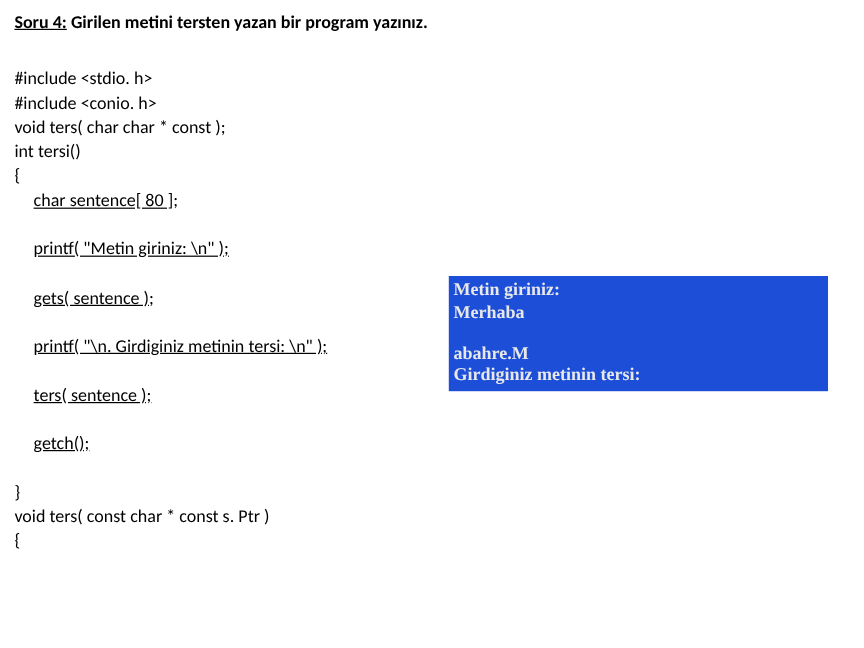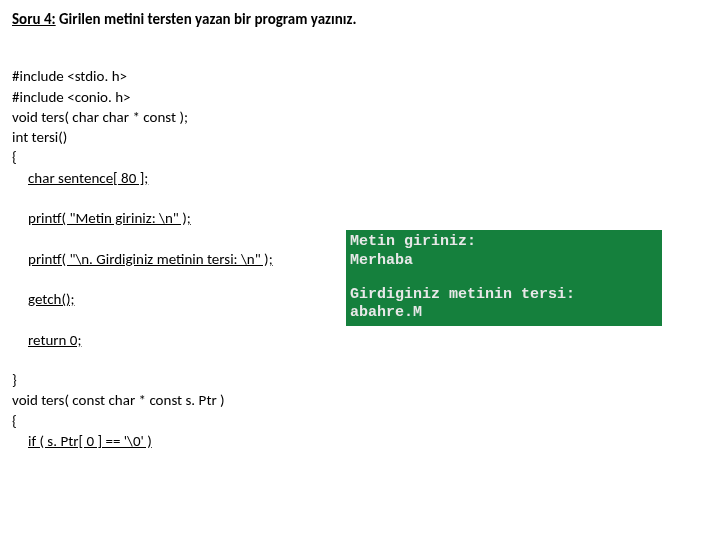--- a/index.html
+++ b/index.html
@@ -8,40 +8,40 @@
     height: 540px;
     background: #ffffff;
     font-family: Calibri, Arial, sans-serif;
     font-size: 15px;
     color: #000;
     position: relative;
     padding: 10px 12px;
   }
   .title-row {
     font-weight: bold;
-    margin-bottom: 18px;
+    margin-bottom: 8px;
   }
   .title-label {
     text-decoration: underline;
   }
   .code-block {
     font-family: Calibri, Arial, sans-serif;
     font-size: 15px;
     line-height: 1.35;
     white-space: pre;
   }
   .indent1 { padding-left: 16px; display: block; text-decoration: underline; }
   .console {
     position: absolute;
-    left: 346px;
+    left: 374px;
     top: 230px;
     width: 316px;
-    background: #15803d;
+    background: #1d4ed8;
     color: #e8e8e8;
-    font-family: Liberation Mono, monospace;
+    font-family: Liberation Serif, serif;
     font-size: 15px;
     font-weight: bold;
     line-height: 1.25;
     padding: 3px 4px;
   }
   .console .blank { height: 15px; }
 </style>
 </head>
 <body>
 
@@ -50,34 +50,34 @@
 </div>
 
 <div class="code-block">
 <span>#include &lt;stdio. h&gt;</span>
 <span>#include &lt;conio. h&gt;</span>
 <span>void ters( char char * const );</span>
 <span>int tersi()</span>
 <span>{</span>
 <span class="indent1">char sentence[ 80 ];</span>
 <span class="indent1">printf( "Metin giriniz: \n" );</span>
+<span class="indent1">gets( sentence );</span>
 <span class="indent1">printf( "\n. Girdiginiz metinin tersi: \n" );</span>
+<span class="indent1">ters( sentence );</span>
 <span class="indent1">getch();</span>
-<span class="indent1">return 0;</span>
 <span>}</span>
 <span>void ters( const char * const s. Ptr )</span>
 <span>{</span>
-<span class="indent1">if ( s. Ptr[ 0 ] == '\0' )</span>
 
 
 
 
 
 
 </div>
 
 <div class="console">
   <div>Metin giriniz:</div>
   <div>Merhaba</div>
   <div class="blank"></div>
+  <div>abahre.M</div>
   <div>Girdiginiz metinin tersi:</div>
-  <div>abahre.M</div>
 </div>
 
 </body></html>

